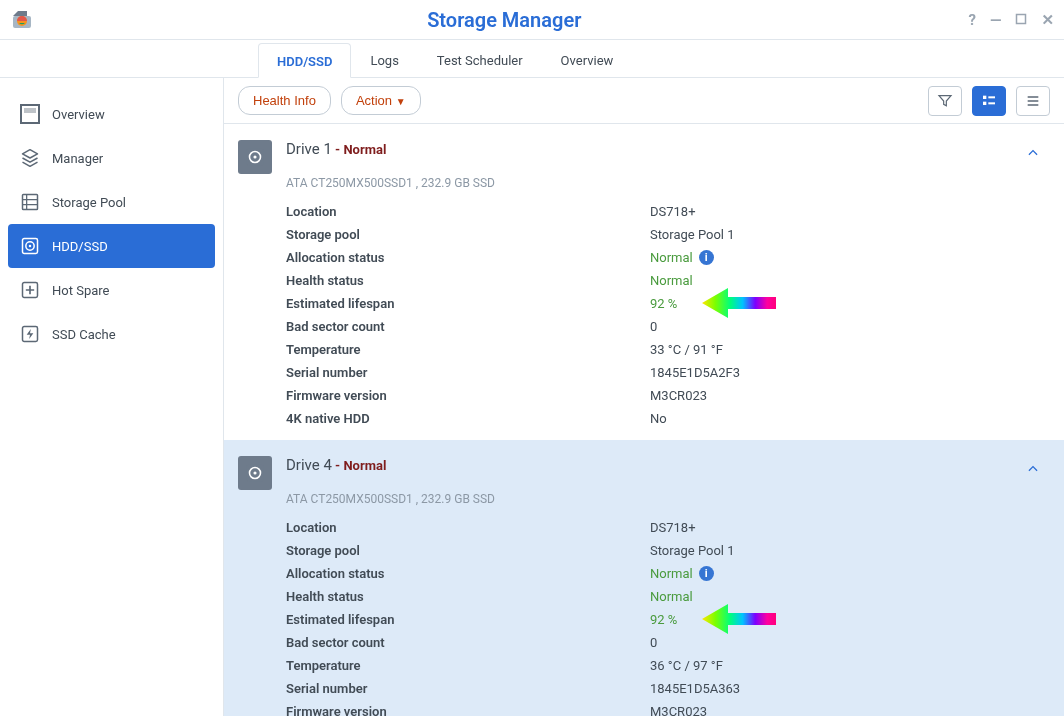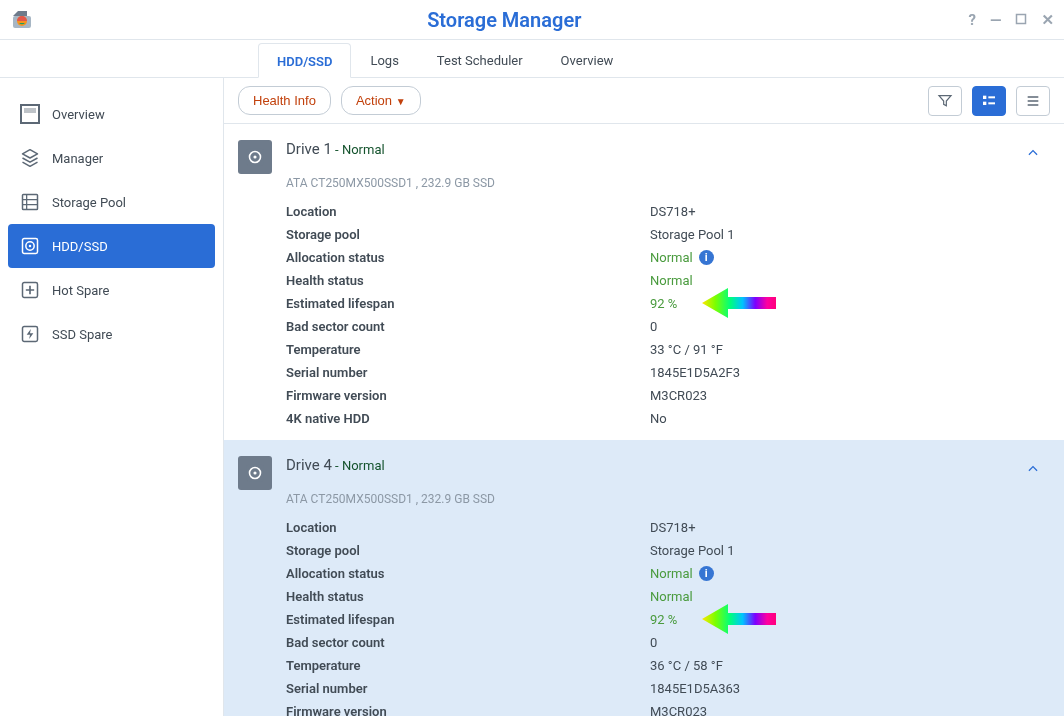--- a/index.html
+++ b/index.html
@@ -128,21 +128,21 @@
   .drive-block.selected { background: #ddeaf8; }
   .drive-head { display: flex; align-items: flex-start; gap: 14px; padding: 6px 0 10px 0; }
   .disk-icon {
     width: 34px; height: 34px;
     background: #6e7b8b;
     display: flex; align-items: center; justify-content: center;
     border-radius: 3px;
   }
   .drive-titles { flex: 1; }
   .drive-name { font-size: 15px; font-weight: 400; color: #414b55; }
-  .drive-status-suffix { font-size: 13px; font-weight: 400; color: #14532d; }
+  .drive-status-suffix { font-size: 13px; font-weight: 700; color: #7f1d1d; }
   .drive-sub { color: #8c98a5; font-size: 12px; margin-top: 18px; }
   .collapse-caret { color: #2a6dd6; font-size: 14px; cursor: pointer; padding: 6px 10px; }
 
   .props {
     padding-left: 48px;
   }
   .prop-row {
     display: flex;
     padding: 4px 0;
   }
@@ -237,21 +237,21 @@
           <rect x="3" y="3" width="18" height="18" rx="2" stroke="#5c6875" stroke-width="1.8"></rect>
           <path d="M12 7 v10 M7 12 h10" stroke="#5c6875" stroke-width="2"></path>
         </svg>
       <span>Hot Spare</span>
     </div>
     <div class="nav-item">
       <svg width="20" height="20" viewBox="0 0 24 24" fill="none">
           <rect x="3" y="3" width="18" height="18" rx="2" stroke="#5c6875" stroke-width="1.8"></rect>
           <path d="M13 6 L8 13 h4 l-1 5 5-7 h-4 z" fill="#5c6875"></path>
         </svg>
-      <span>SSD Spare</span>
+      <span>SSD Cache</span>
     </div>
   </div>
 
   <div class="content">
 
     <div class="toolbar">
       <button class="btn">Health Info</button>
       <button class="btn dropdown"><span>Action</span> <span style="font-size:10px;">▼</span></button>
       <div class="toolbar-spacer"></div>
       <div class="icon-btn">
@@ -396,21 +396,21 @@
         <polygon points="0,15 26,0 26,9 74,9 74,21 26,21 26,30" fill="url(#rainbow)"></polygon>
       </svg>
     </div>
   </div>
       <div class="prop-row">
     <div class="prop-label">Bad sector count</div>
     <div class="prop-value">0</div>
   </div>
       <div class="prop-row">
     <div class="prop-label">Temperature</div>
-    <div class="prop-value">36 °C / 58 °F</div>
+    <div class="prop-value">36 °C / 97 °F</div>
   </div>
       <div class="prop-row">
     <div class="prop-label">Serial number</div>
     <div class="prop-value">1845E1D5A363</div>
   </div>
       <div class="prop-row">
     <div class="prop-label">Firmware version</div>
     <div class="prop-value">M3CR023</div>
   </div>
       <div class="prop-row">

